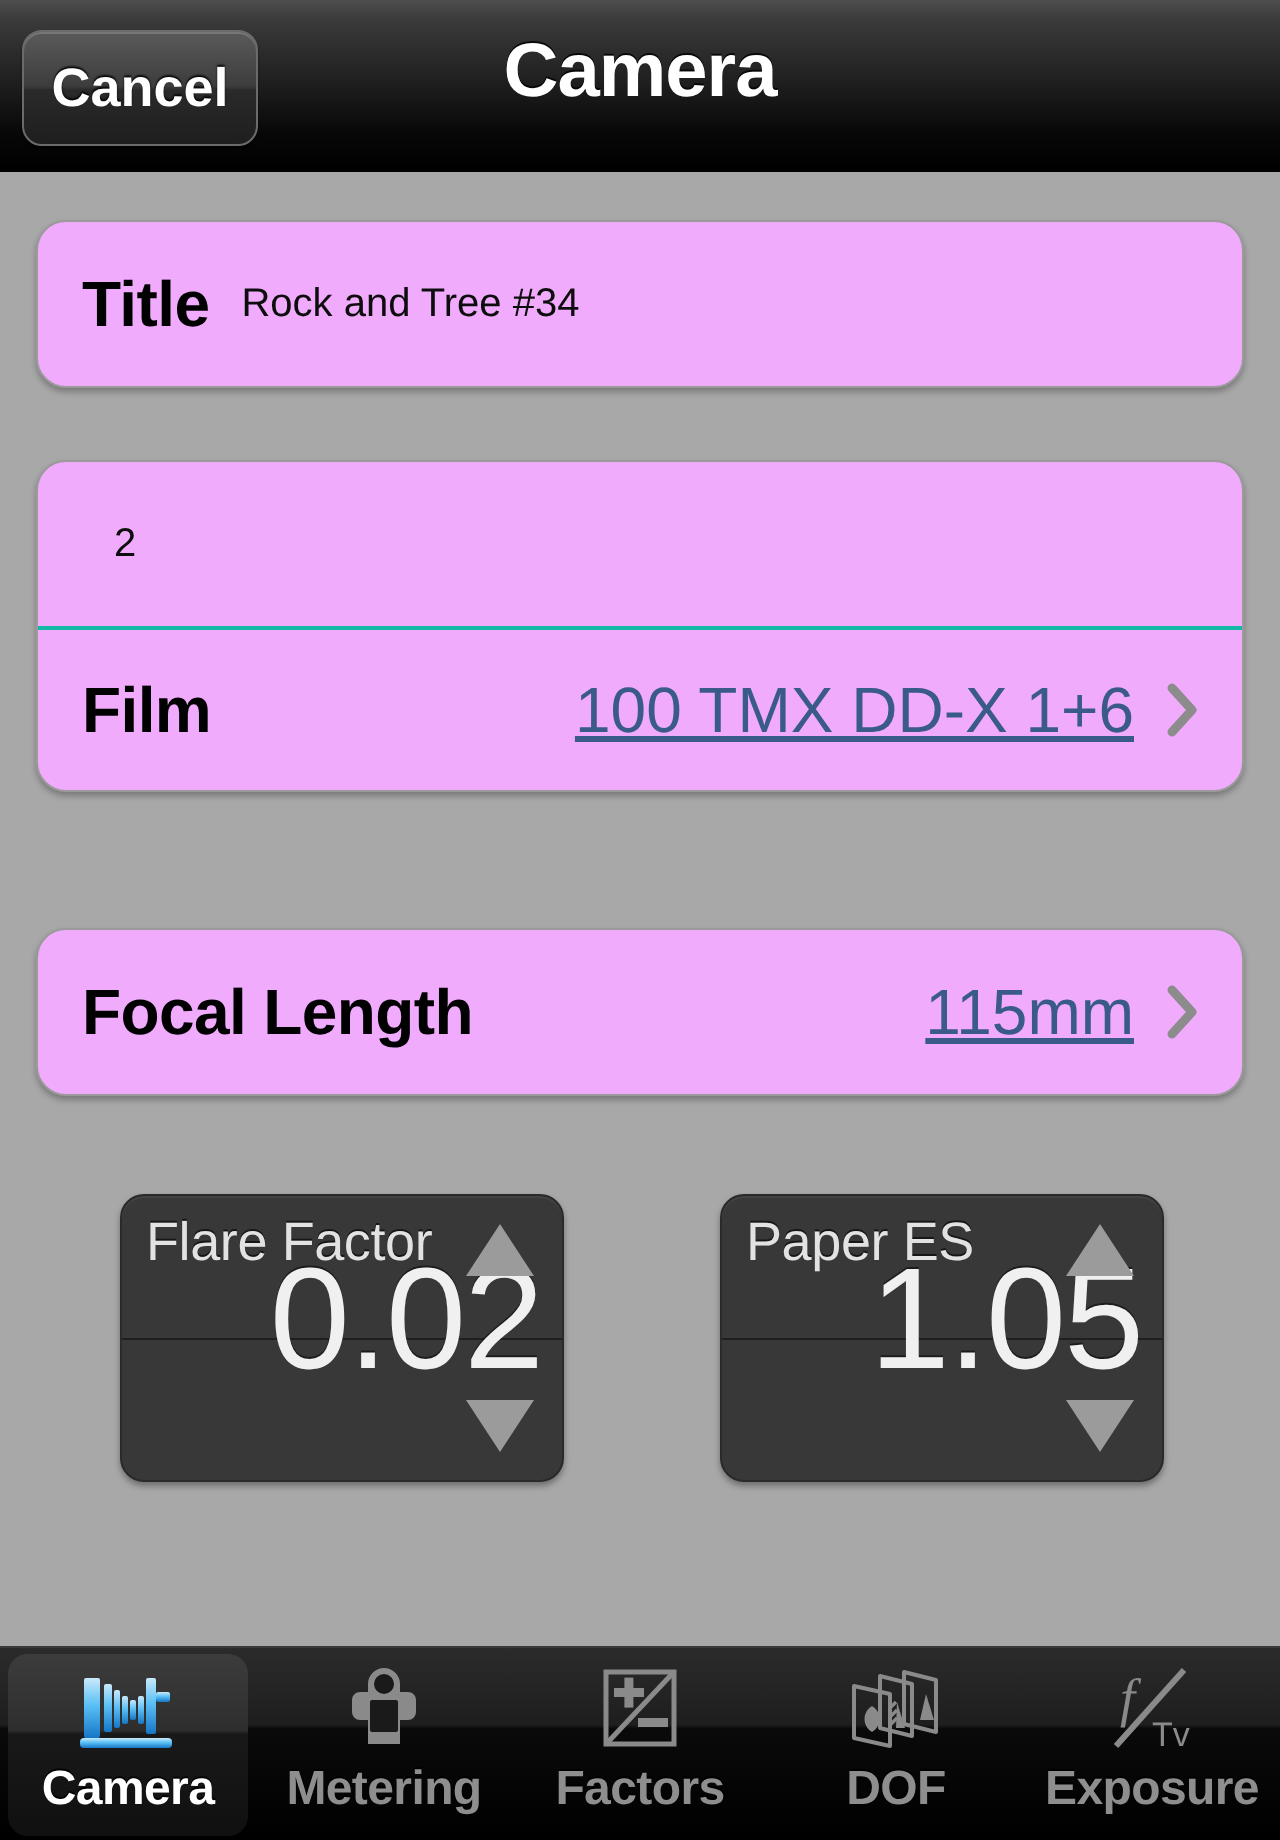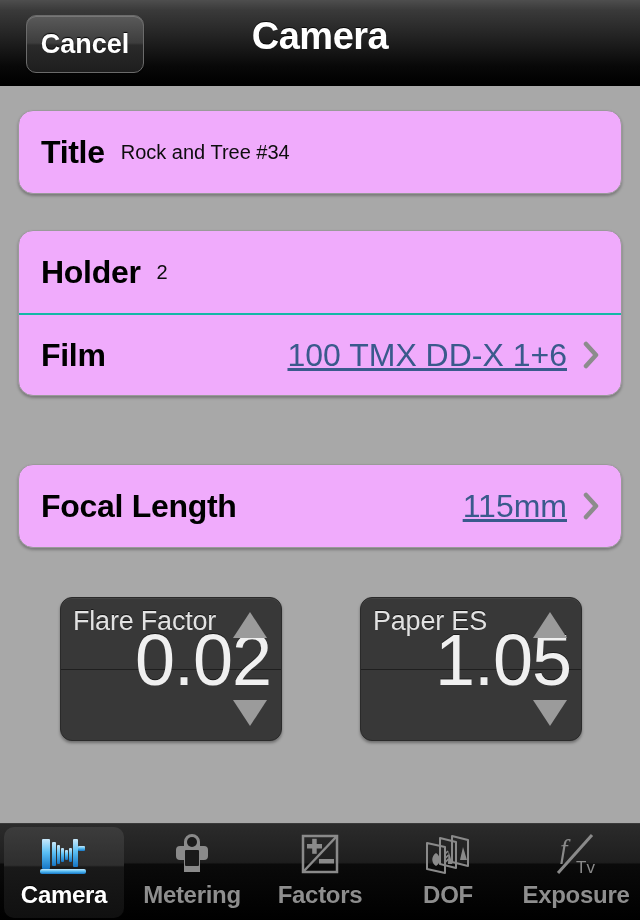--- a/index.html
+++ b/index.html
@@ -18,21 +18,21 @@
     border-bottom: 1px solid #000;
   }
   .nav-title {
     position: absolute; left: 0; top: 0; width: 640px; height: 72px;
     line-height: 72px; text-align: center;
     color: #ffffff; font-size: 38px; font-weight: bold;
     letter-spacing: -0.5px;
     text-shadow: 0 -1px 0 rgba(0,0,0,0.8);
   }
   .cancel-btn {
-    position: absolute; left: 26px; top: 15px; width: 118px; height: 58px;
+    position: absolute; left: 11px; top: 15px; width: 118px; height: 58px;
     border-radius: 10px;
     background: linear-gradient(to bottom, #5a5a5a 0%, #3d3d3d 48%, #2a2a2a 52%, #1e1e1e 100%);
     border: 1px solid #6b6b6b;
     box-shadow: inset 0 1px 0 rgba(255,255,255,0.18), 0 1px 1px rgba(0,0,0,0.6);
     color: #fff; font-size: 27px; font-weight: bold;
     display: flex; align-items: center; justify-content: center;
     text-shadow: 0 -1px 1px rgba(0,0,0,0.9);
   }
 
   
@@ -160,21 +160,20 @@
 
   <div class="card" id="card-title">
     <div class="row">
       <span class="row-label">Title</span>
       <span class="row-value-inline">Rock and Tree #34</span>
     </div>
   </div>
 
   <div class="card" id="card-holder-film">
     <div class="row">
-      <span class="row-label">Holder</span>
       <span class="row-value-inline">2</span>
     </div>
     <div class="row">
       <span class="row-label">Film</span>
       <span class="row-spacer"></span>
       <span class="row-value-right">100 TMX DD-X 1+6</span>
       <span class="chevron">
         <svg width="16" height="28" viewBox="0 0 16 28">
           <path d="M3 3 L13 14 L3 25" fill="none" stroke="#8c8c8c" stroke-width="4.5" stroke-linecap="round" stroke-linejoin="round"></path>
         </svg>

